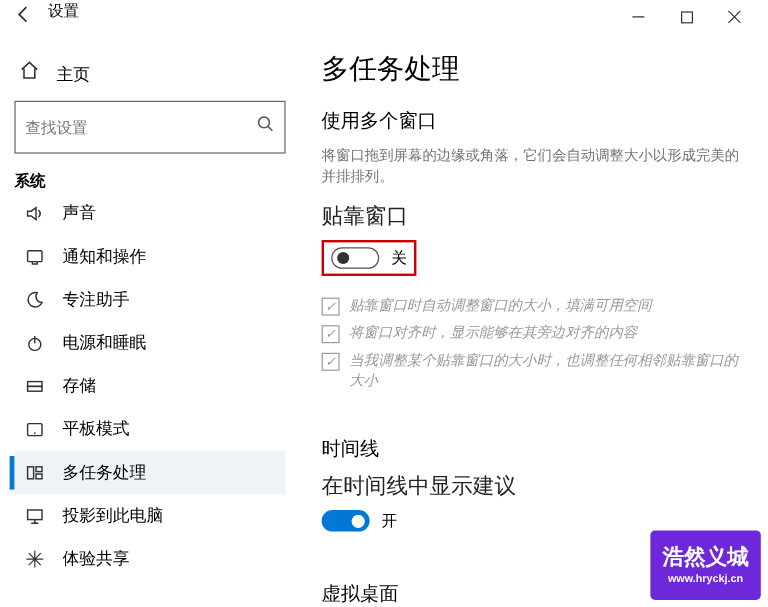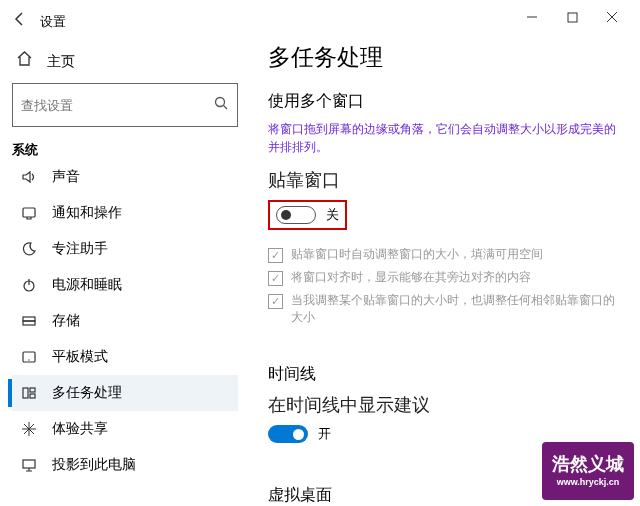--- a/index.html
+++ b/index.html
@@ -1,51 +1,51 @@
 <!DOCTYPE html>
 <html><head>
   <meta charset="utf-8">
   <style>
     * { margin: 0; padding: 0; box-sizing: border-box; }
     body { font-family: "Microsoft YaHei", "Segoe UI", sans-serif; width: 640px; height: 506px; overflow: hidden; position: relative; background: #fff; }
-    .titlebar { height: 32px; display: flex; align-items: flex-end; padding: 0 8px; border-bottom: 1px solid transparent; }
+    .titlebar { height: 32px; display: flex; align-items: flex-start; padding: 0 8px; border-bottom: 1px solid transparent; }
     .titlebar .back { width: 24px; height: 24px; display: flex; align-items: center; justify-content: center; cursor: pointer; }
     .titlebar .title { margin-left: 8px; font-size: 13px; }
     .titlebar .spacer { flex: 1; }
     .titlebar .winbtn { width: 40px; height: 28px; display: flex; align-items: center; justify-content: center; cursor: pointer; color: #333; }
     .main { display: flex; height: calc(100% - 32px); }
     .sidebar { width: 250px; padding: 12px 12px 0 12px; overflow-y: auto; flex-shrink:0; }
     .home-row { display: flex; align-items: flex-end; gap: 14px; padding: 6px 4px 12px 4px; cursor: pointer; }
     .home-row .lbl { font-size: 14px; }
     .search { width: 100%; height: 44px; border: 1px solid #666; padding: 0 8px; display: flex; align-items: center; justify-content: space-between; margin-bottom: 14px; }
     .search input { border: none; outline: none; font-size: 13px; flex: 1; }
     .catlabel { font-size: 13px; font-weight: bold; padding-left: 0; }
     .nav-item { display: flex; align-items: center; gap: 14px; padding: 9px 4px 9px 8px; cursor: pointer; font-size: 14px; position: relative; }
     .nav-item .icon { width: 18px; height: 18px; display: flex; align-items: center; justify-content: center; color: #333; }
     .nav-item.active::before { content: ""; position: absolute; left: -4px; top: 4px; bottom: 4px; width: 4px; background: #0078d4; }
     .nav-item.active { background: #eef3f8; }
     .content { flex: 1; padding: 10px 24px 0 18px; overflow-y: hidden; }
     .h1 { font-size: 23px; font-weight: 400; margin-bottom: 18px; }
     .h2 { font-size: 16px; font-weight: 400; margin: 10px 0 8px 0; }
-    .desc { font-size: 12px; color: #6d28d9; line-height: 1.5; margin-bottom: 12px; }
+    .desc { font-size: 12px; color: #737373; line-height: 1.5; margin-bottom: 12px; }
     .subh { font-size: 18px; margin: 6px 0 8px 0; color:#222; }
     .toggle-row { display: flex; align-items: center; gap: 10px; margin-bottom: 10px; }
     .toggle { width: 40px; height: 18px; border-radius: 9px; position: relative; cursor: pointer; }
     .toggle .knob { width: 10px; height: 10px; border-radius: 50%; position: absolute; top: 3px; }
     .toggle.off { border: 1px solid #555; background: #fff; }
     .toggle.off .knob { left: 4px; background: #333; }
     .toggle.on { background: #0078d4; }
     .toggle.on .knob { right: 4px; background: #fff; width:11px; height:11px; top:3.5px; }
     .toggle-label { font-size: 13px; }
     .highlight-box { border: 2px solid #cc0000; padding: 4px 6px; display: inline-flex; align-items: center; gap: 10px; margin-bottom: 10px; }
-    .cb-row { display: flex; align-items: flex-start; gap: 8px; margin: 6px 0; color: #999; font-size: 12px; }
+    .cb-row { display: flex; align-items: flex-start; gap: 8px; margin: 6px 0; color: #999; font-size: 12px; font-style: italic; }
     .cb { width: 15px; height: 15px; border: 1px solid #999; display: flex; align-items: center; justify-content: center; flex-shrink: 0; margin-top:2px;}
     .cb.checked::after { content: "✓"; font-size: 11px; color: #999; }
     .section-gap { height: 22px; }
-    .watermark { position: absolute; right: 6px; bottom: 6px; width: 92px; height: 58px; background: #701a75; color: #fff; font-size: 18px; font-weight: bold; display: flex; flex-direction: column; align-items: center; justify-content: center; border-radius: 4px; }
+    .watermark { position: absolute; right: 6px; bottom: 6px; width: 92px; height: 58px; background: #6d28d9; color: #fff; font-size: 18px; font-weight: bold; display: flex; flex-direction: column; align-items: center; justify-content: center; border-radius: 4px; }
     .watermark .big { font-size: 18px; line-height:1.1; }
     .watermark .url { font-size: 9px; margin-top: 2px; }
   </style>
 </head>
 <body>
 
 <div class="titlebar">
   <div class="back">
     <svg width="16" height="16" viewBox="0 0 16 16">
         <path d="M10 2 L4 8 L10 14" stroke="#333" stroke-width="1.5" fill="none"></path>
@@ -149,33 +149,33 @@
             <rect x="2" y="3" width="5" height="10" stroke="#333" stroke-width="1.2" fill="none"></rect>
             <rect x="9" y="3" width="5" height="4" stroke="#333" stroke-width="1.2" fill="none"></rect>
             <rect x="9" y="9" width="5" height="4" stroke="#333" stroke-width="1.2" fill="none"></rect>
           </svg>
         </span>
       <span>多任务处理</span>
     </div>
     <div class="nav-item">
       <span class="icon">
           <svg width="16" height="16" viewBox="0 0 16 16">
-            <path d="M3 3 L13 13 M3 13 L13 3 M8 1 V15 M1 8 H15" stroke="#333" stroke-width="1" fill="none"></path>
-          </svg>
-        </span>
-      <span>体验共享</span>
-    </div>
-    <div class="nav-item">
-      <span class="icon">
-          <svg width="16" height="16" viewBox="0 0 16 16">
             <rect x="2" y="3" width="12" height="8" stroke="#333" stroke-width="1.2" fill="none"></rect>
             <path d="M5 14 H11 M8 11 V14" stroke="#333" stroke-width="1.2"></path>
           </svg>
         </span>
       <span>投影到此电脑</span>
+    </div>
+    <div class="nav-item">
+      <span class="icon">
+          <svg width="16" height="16" viewBox="0 0 16 16">
+            <path d="M3 3 L13 13 M3 13 L13 3 M8 1 V15 M1 8 H15" stroke="#333" stroke-width="1" fill="none"></path>
+          </svg>
+        </span>
+      <span>体验共享</span>
     </div>
   </div>
 
   <div class="content">
     <div class="h1">多任务处理</div>
 
     <div class="h2">使用多个窗口</div>
     <div class="desc">将窗口拖到屏幕的边缘或角落，它们会自动调整大小以形成完美的并排排列。</div>
     <div class="subh">贴靠窗口</div>
     <div class="highlight-box">

